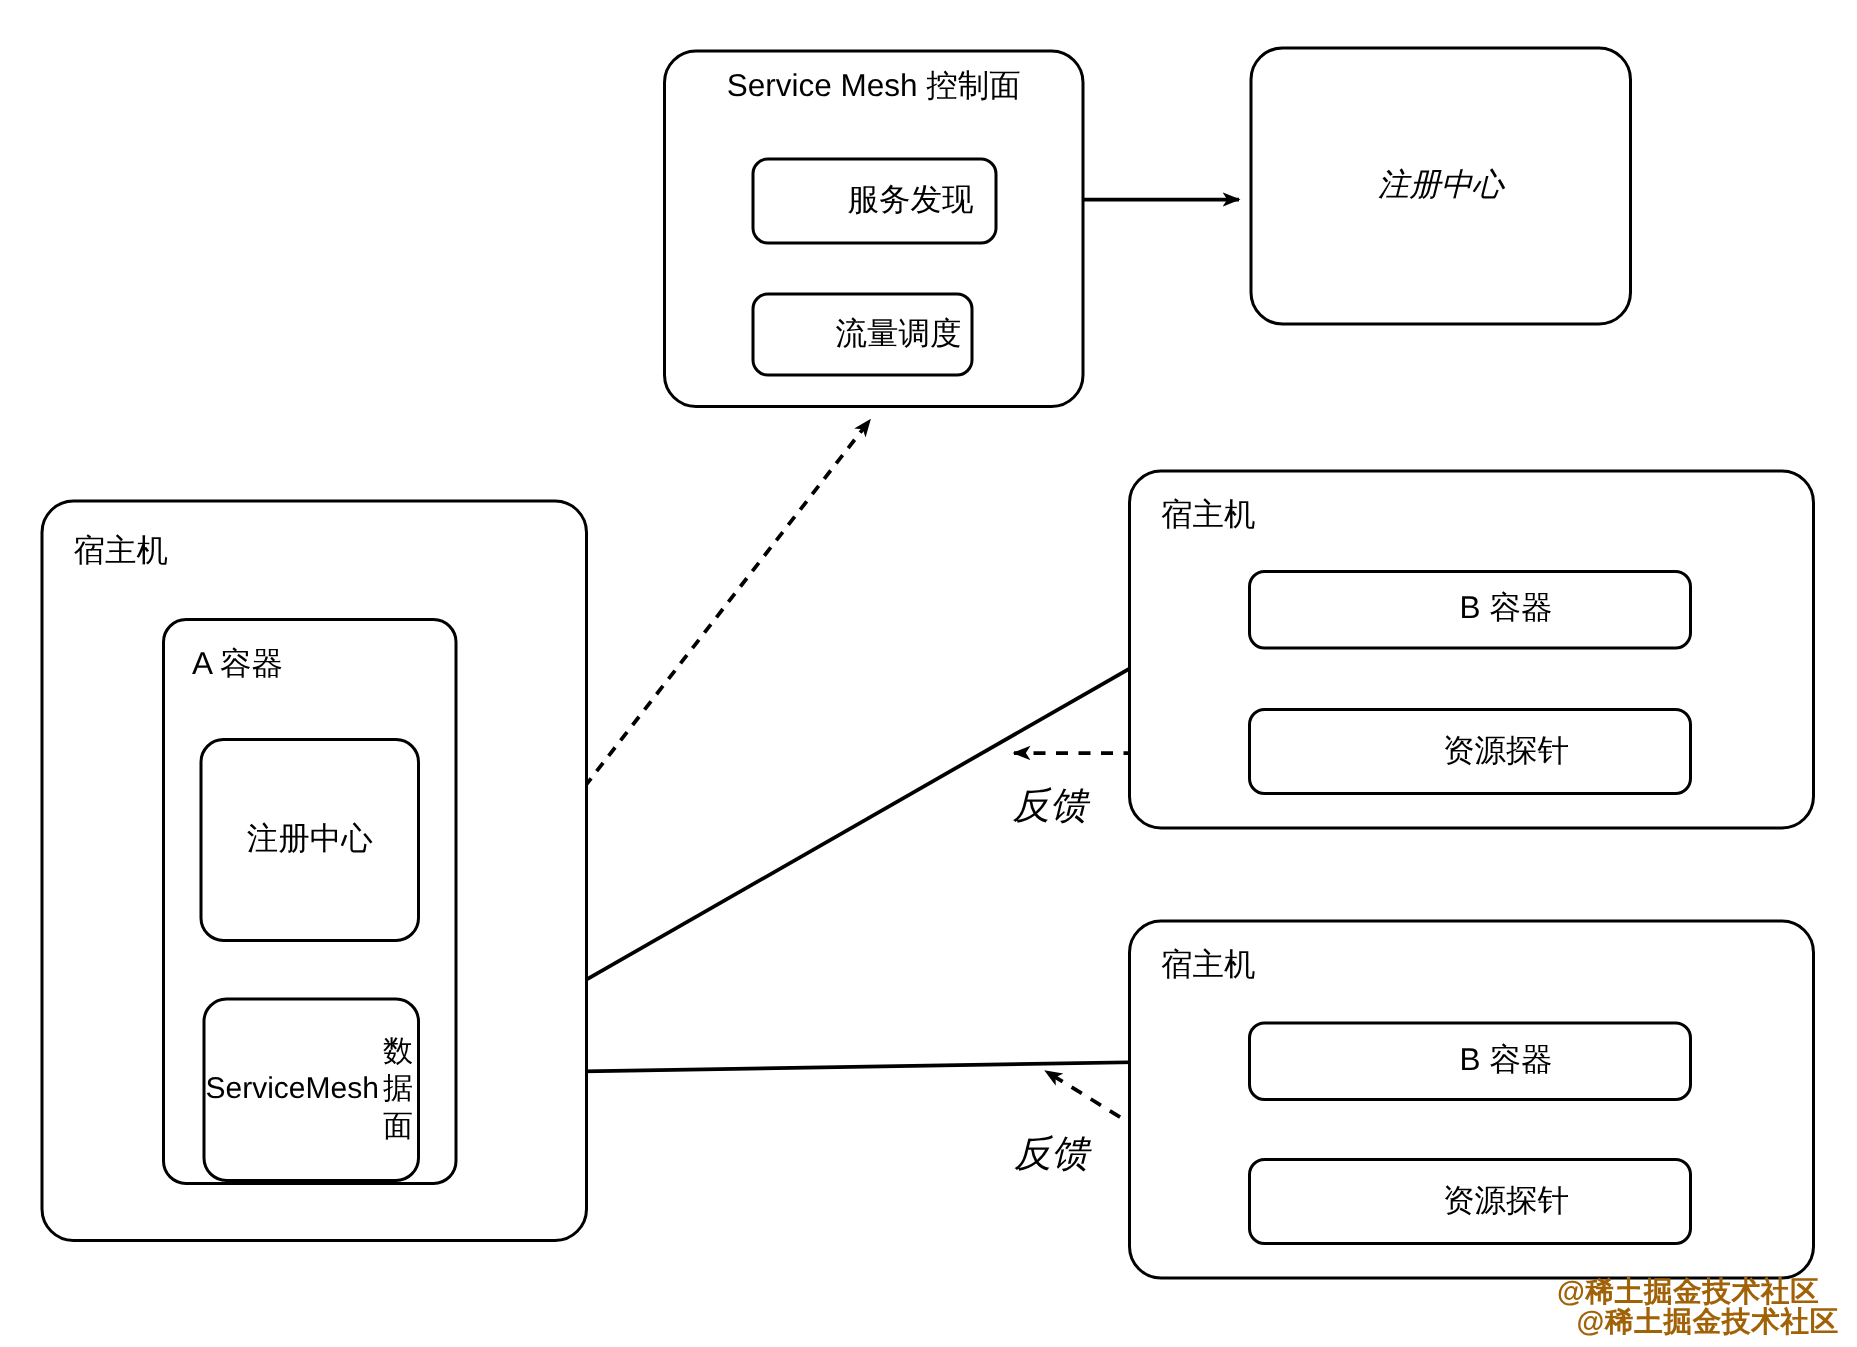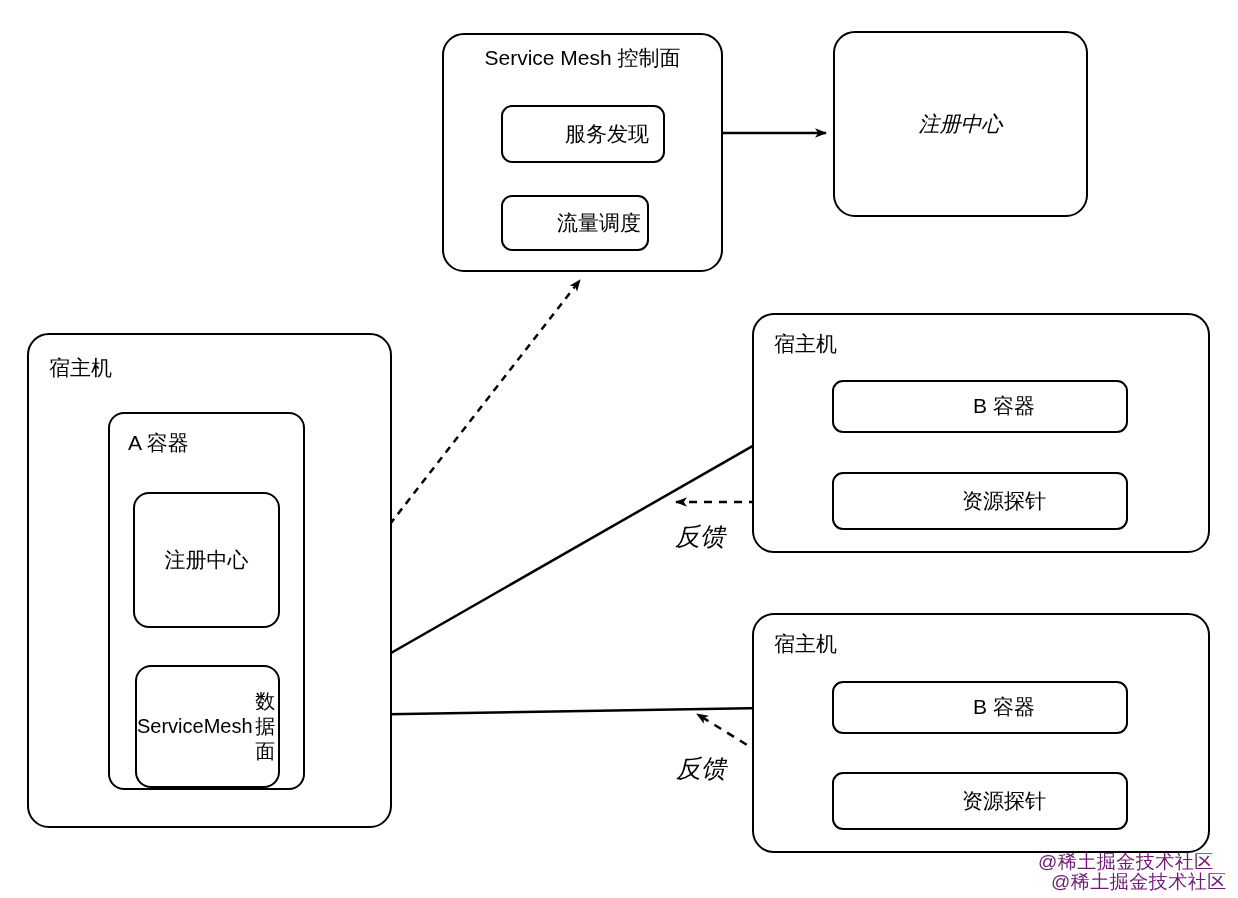--- a/index.html
+++ b/index.html
@@ -54,25 +54,26 @@
   }
   .edge-label {
     position: absolute;
     font-size: 25px;
     color: #000000;
     white-space: pre;
     font-style: italic;
   }
   .watermark {
     position: absolute;
-    color: #701a75;
+    color: #a16207;
     font-size: 19px;
     white-space: pre;
     letter-spacing: 0.5px;
     line-height: 1.15;
+    font-weight: bold;
   }
 </style>
 </head>
 <body>
 
 <div id="canvas">
 
   <svg class="edges" viewBox="0 0 1238 898" xmlns="http://www.w3.org/2000/svg">
     <defs>
       <marker id="arrowSolid" markerWidth="12" markerHeight="12" refX="9.5" refY="4" orient="auto" markerUnits="userSpaceOnUse">

